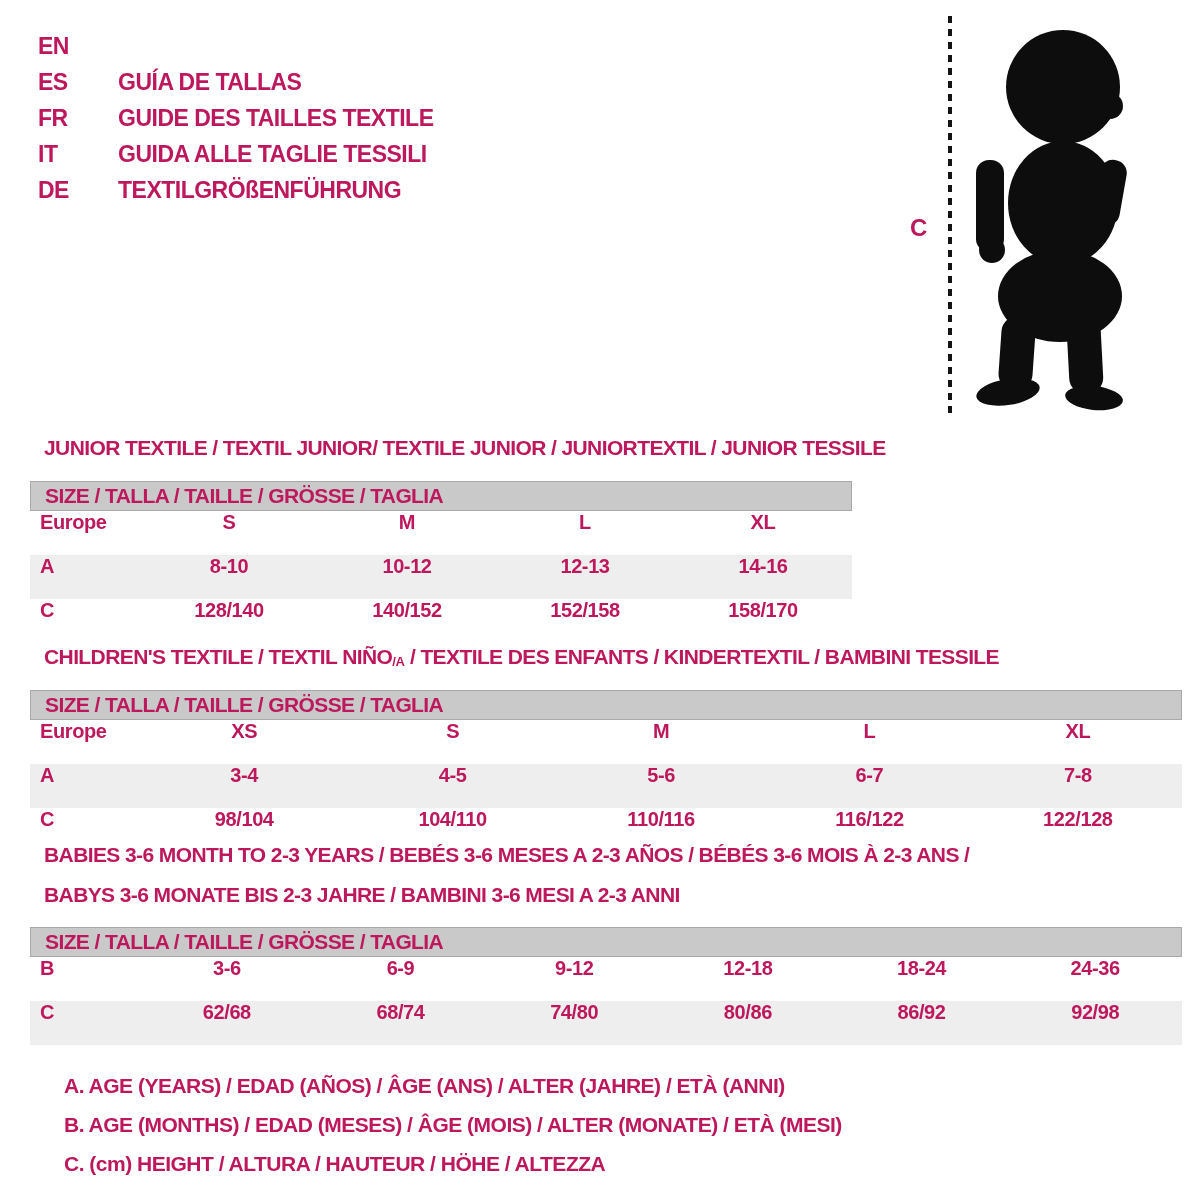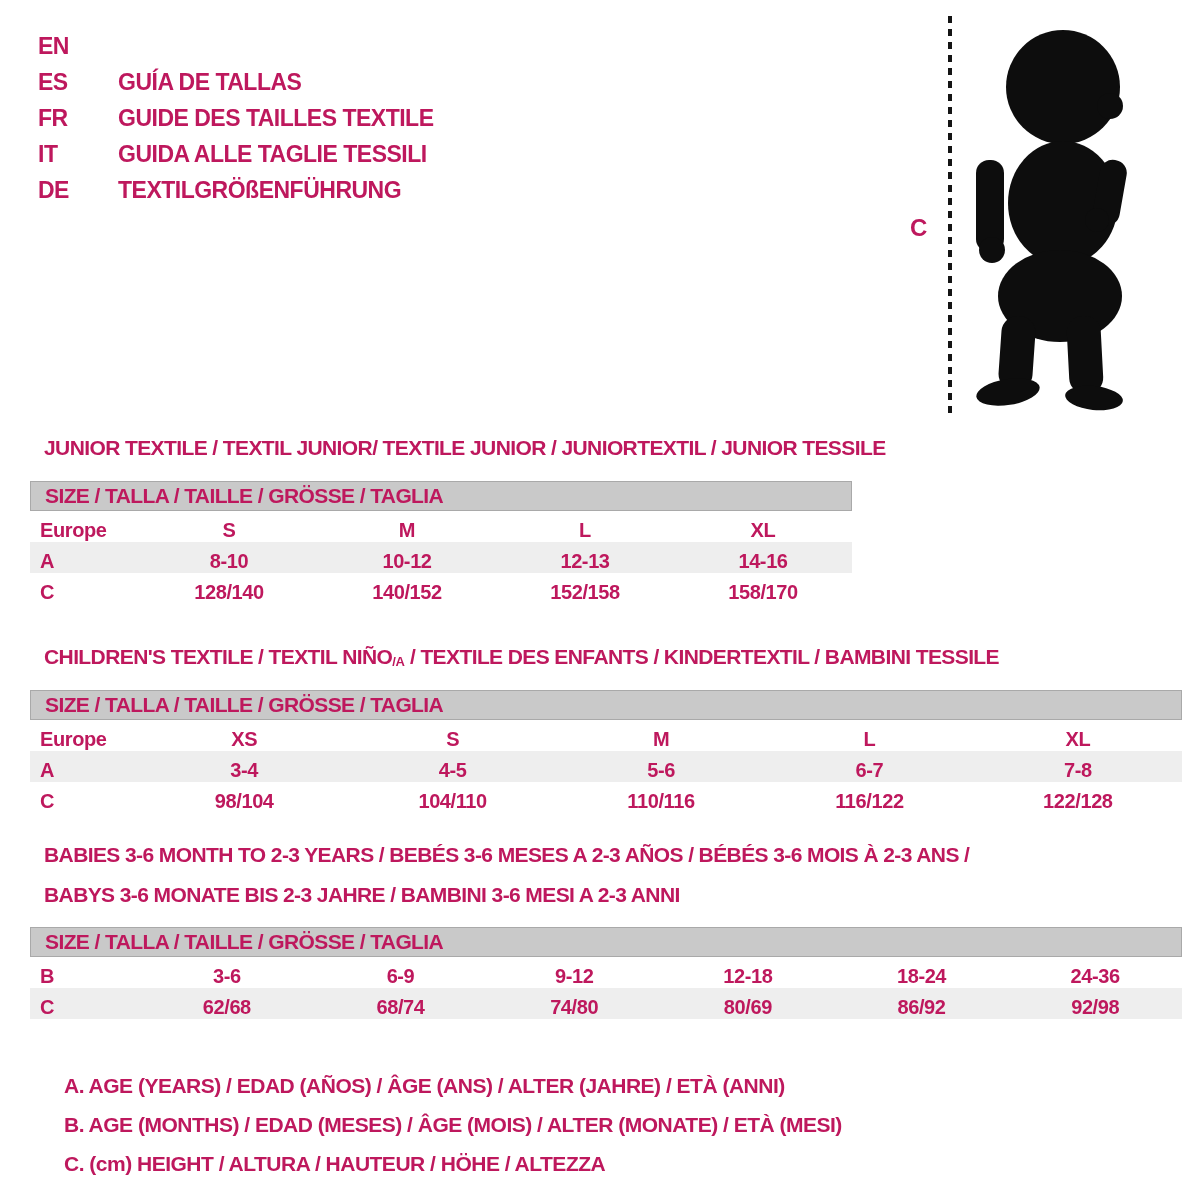--- a/index.html
+++ b/index.html
@@ -23,21 +23,21 @@
   
   .sec-title { position:absolute; left:44px; font-size:21px; letter-spacing:-0.6px; white-space:nowrap; }
   .sub-a { font-size:13px; vertical-align:-2px; letter-spacing:-0.3px; }
   
   .table { position:absolute; left:30px; }
   .size-bar {
     height:30px; background:#c9c9c9; border:1px solid #a9a9a9;
     display:flex; align-items:center; padding-left:14px;
     font-size:21px; letter-spacing:-0.6px;
   }
-  .trow { display:flex; height:31px; align-items:flex-end; font-size:20px; letter-spacing:-0.4px; }
+  .trow { display:flex; height:44px; align-items:flex-start; font-size:20px; letter-spacing:-0.4px; }
   .trow.shaded { background:#eeeeee; }
   .lbl-cell { width:110px; padding-left:10px; text-align:left; }
   .val-cell { flex:1; text-align:center; }
   
   .legend { position:absolute; left:38px; top:1066px; }
   .legend-line { height:39px; display:flex; align-items:center; font-size:21px; letter-spacing:-0.5px; white-space:nowrap;margin-left:26px; }
 </style>
 </head>
 <body>
 
@@ -158,21 +158,21 @@
       <div class="val-cell">9-12</div>
       <div class="val-cell">12-18</div>
       <div class="val-cell">18-24</div>
       <div class="val-cell">24-36</div>
     </div>
     <div class="trow shaded">
       <div class="lbl-cell">C</div>
       <div class="val-cell">62/68</div>
       <div class="val-cell">68/74</div>
       <div class="val-cell">74/80</div>
-      <div class="val-cell">80/69</div>
+      <div class="val-cell">80/86</div>
       <div class="val-cell">86/92</div>
       <div class="val-cell">92/98</div>
     </div>
   </div>
 
   <div class="legend">
     <div class="legend-line">A. AGE (YEARS) / EDAD (AÑOS) / ÂGE (ANS) / ALTER (JAHRE) / ETÀ (ANNI)</div>
     <div class="legend-line">B. AGE (MONTHS) / EDAD (MESES) / ÂGE (MOIS) / ALTER (MONATE) / ETÀ (MESI)</div>
     <div class="legend-line">C. (cm) HEIGHT / ALTURA / HAUTEUR / HÖHE / ALTEZZA</div>
   </div>

